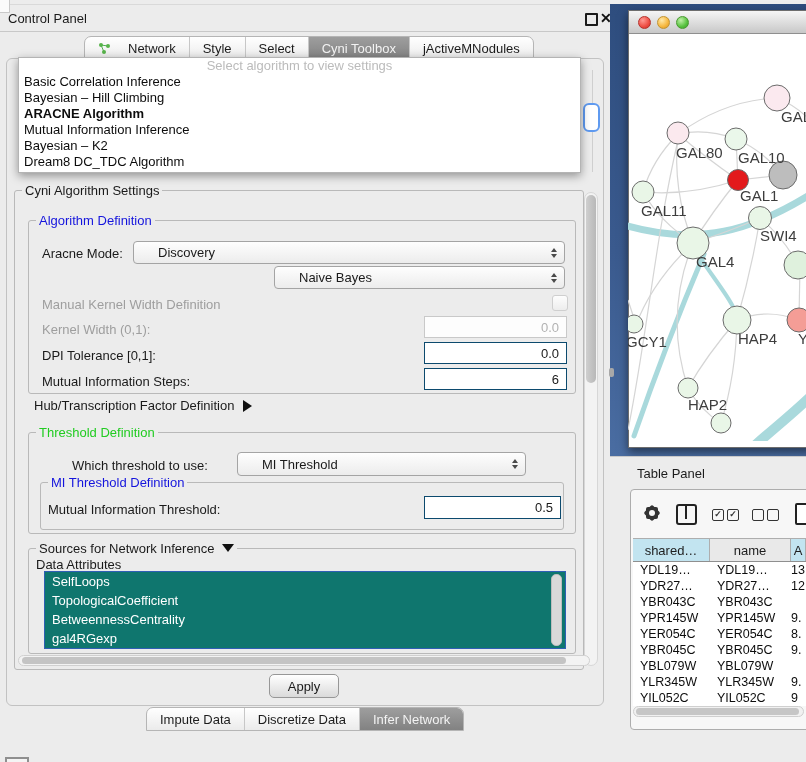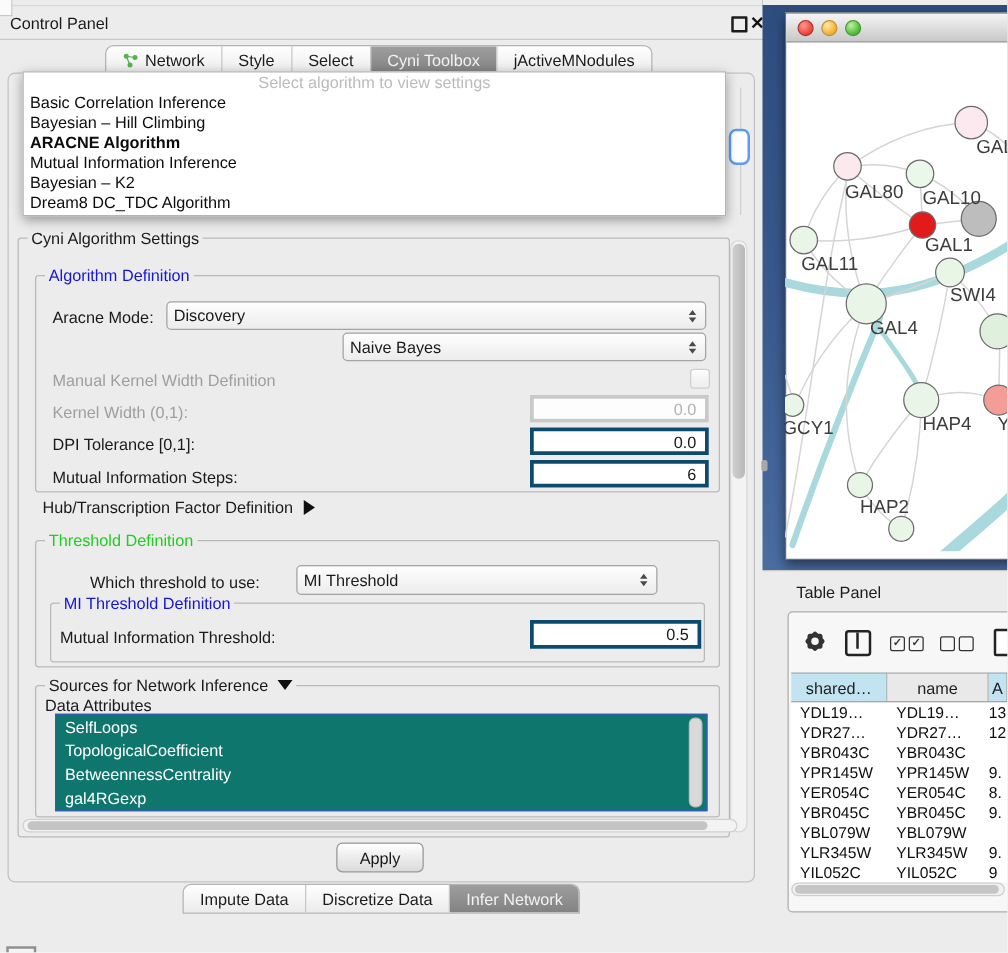--- a/index.html
+++ b/index.html
@@ -9,21 +9,21 @@
   
   .top-line{left:0;top:4px;width:612px;height:1px;background:#d9d9d9}
   .corner-notch{left:0;top:0;width:9px;height:12px;background:#fbfbfb;border-right:1px solid #c9c9c9;border-bottom:1px solid #c9c9c9}
   .titlebar-title{left:8px;top:11px;font-size:13px}
   .title-sep{left:0;top:31px;width:612px;height:1px;background:#c8c8c8}
   .float-icon{left:585px;top:13px;width:9px;height:9px;border:2px solid #1b1b1b;border-radius:1px}
   .close-icon{left:600px;top:10px;font-size:14px;font-weight:bold;color:#111}
   
   .tabbar{display:flex;align-items:stretch;height:22px;background:linear-gradient(#ffffff,#ebebeb);
           border:1px solid #b5b5b5;border-radius:7px 7px 0 0;overflow:hidden}
-  .tab{display:flex;align-items:center;gap:5px;padding:0 13px;font-size:13px;color:#1c1c1c;border-right:1px solid #c7c7c7;white-space:nowrap}
+  .tab{display:flex;align-items:center;gap:17px;padding:0 13px;font-size:13px;color:#1c1c1c;border-right:1px solid #c7c7c7;white-space:nowrap}
   .tab:last-child{border-right:none}
   .tab.sel{background:linear-gradient(#9e9e9e,#828282);color:#f3f3f3}
   .tabbar-top{left:84px;top:36px}
   .tabbar-bottom{left:146px;top:707px}
   
   .outer-panel{left:6px;top:58px;width:596px;height:646px;border:1px solid #c2c2c2;border-radius:6px;background:#ececec}
   
   .frag-line{left:592px;top:70px;width:1px;height:102px;background:#cfcfcf}
   .frag-blue{left:583px;top:103px;width:13px;height:25px;border:2px solid #5f9af0;border-radius:6px;background:#fff}
   
@@ -34,28 +34,28 @@
   .pop-item.bold{font-weight:bold}
   
   .grp{position:absolute;border:1px solid #b9b9b9;border-radius:3px}
   .legend{position:absolute;font-size:13px;background:#ececec;padding:0 3px;white-space:nowrap;z-index:3}
   .legend.blue{color:#1414dd}
   .legend.green{color:#22cc22}
   .lbl{position:absolute;font-size:13px;font-weight:normal;white-space:nowrap}
   .lbl.dis{color:#9e9e9e}
   
   .combo{position:absolute;display:flex;align-items:center;background:linear-gradient(#fefefe,#ececec);
-         border:1px solid #a4a4a4;border-radius:4px;font-size:13px;padding-left:5px;box-sizing:border-box}
+         border:1px solid #a4a4a4;border-radius:4px;font-size:13px;padding-left:24px;box-sizing:border-box}
   .combo .val{flex:1;white-space:nowrap}
   .step{display:flex;flex-direction:column;gap:2px;margin-right:7px}
   .tri-up{width:0;height:0;border-left:3.5px solid transparent;border-right:3.5px solid transparent;border-bottom:4.5px solid #4a4a4a}
   .tri-dn{width:0;height:0;border-left:3.5px solid transparent;border-right:3.5px solid transparent;border-top:4.5px solid #4a4a4a}
   
   .tfield{position:absolute;display:flex;align-items:center;justify-content:flex-end;padding:0 7px;
-          font-size:13px;background:#fff;border:3px solid #0c4a6e;box-sizing:border-box}
+          font-size:13px;background:#fff;border:1px solid #0c4a6e;box-sizing:border-box}
   .tfield.dis{border-color:#c9c9c9;color:#b2b2b2;background:#fdfdfd}
   .cb{position:absolute;width:14px;height:14px;border:1px solid #cfcfcf;border-radius:3px;background:linear-gradient(#fdfdfd,#ededed)}
   
   .arr-right{display:inline-block;width:0;height:0;border-top:6px solid transparent;border-bottom:6px solid transparent;border-left:9px solid #101010;margin-left:9px;vertical-align:-2px}
   .arr-down{display:inline-block;width:0;height:0;border-left:6px solid transparent;border-right:6px solid transparent;border-top:8px solid #101010;margin-left:7px;vertical-align:1px}
   
   .srclist{left:44px;top:571px;width:522px;height:78px;background:#0f766e;border:1px solid #2f5fb4;box-sizing:border-box}
   .src-item{height:19px;line-height:19px;color:#ffffff;padding-left:7px;font-size:13px;white-space:nowrap}
   .src-vsb{left:551px;top:574px;width:9px;height:70px;background:#d9d9d9;border-radius:5px;border:1px solid #bdbdbd}
   

